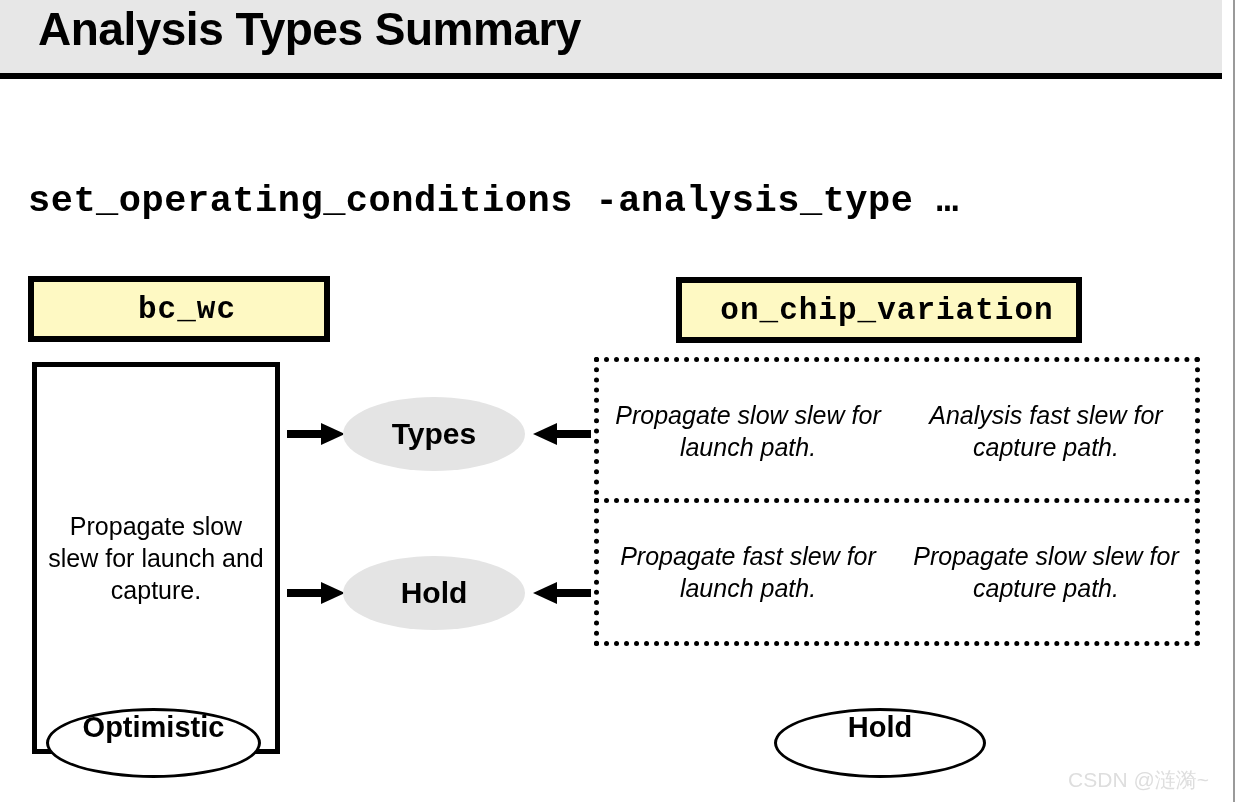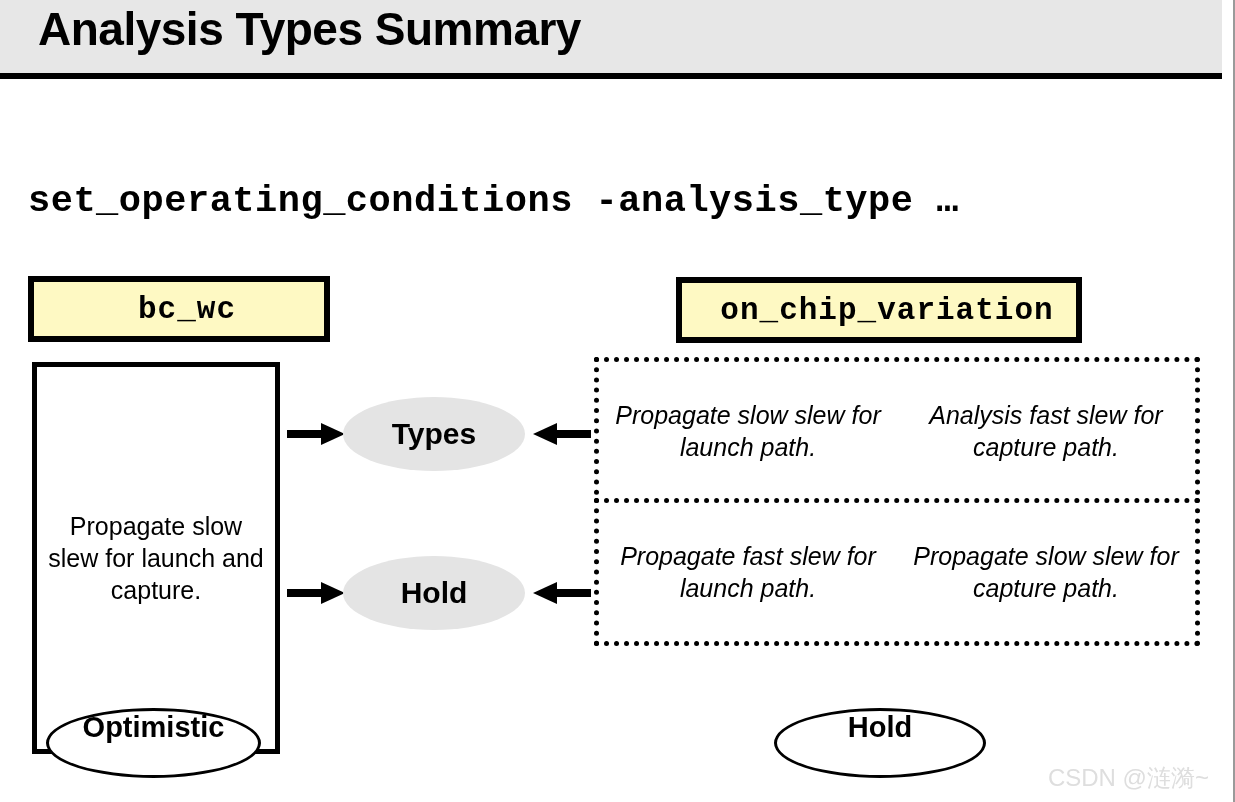--- a/index.html
+++ b/index.html
@@ -194,21 +194,21 @@
     top: 708px;
     width: 212px;
     height: 70px;
   }
 
   
   #watermark {
     position: absolute;
     right: 24px;
     bottom: 8px;
-    font-size: 24px;
+    font-size: 21px;
     color: #dedede;
     white-space: nowrap;
   }
 </style>
 </head>
 <body>
 
 <div id="slide">
 
   <div id="header-band"></div>

